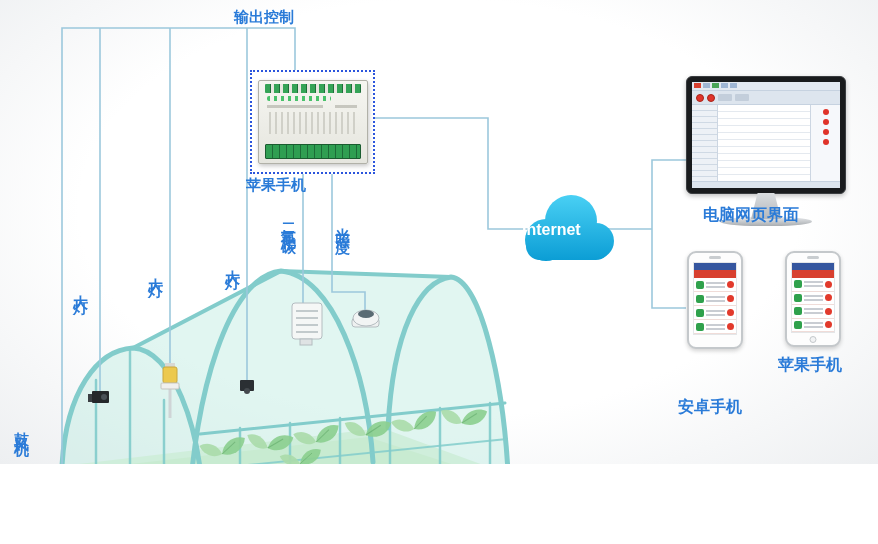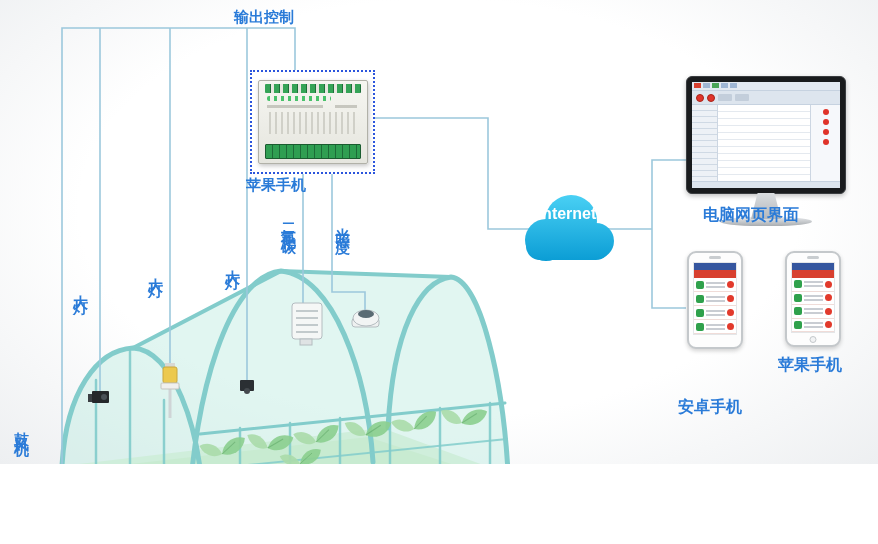--- a/index.html
+++ b/index.html
@@ -7,21 +7,21 @@
   body { font-family:"Liberation Sans","DejaVu Sans",sans-serif; }
   .stage { position:relative; width:878px; height:464px; overflow:hidden;
            background: radial-gradient(ellipse at 50% 45%, #ffffff 58%, #edeff1 100%); }
   .scene-svg { position:absolute; left:0; top:0; z-index:1; }
 
   
   .lbl { position:absolute; color:#2a7bd8; font-weight:bold; font-size:15px;
          white-space:nowrap; z-index:6; line-height:1.1; }
   .vlbl { writing-mode:vertical-rl; text-orientation:upright; letter-spacing:5px; }
   .lbl-big { font-size:16px; }
-  .lbl-internet { position:absolute; left:522px; top:205px; width:90px; text-align:center;
+  .lbl-internet { position:absolute; left:522px; top:221px; width:90px; 
                   color:#ffffff; font-weight:bold; font-size:16px; z-index:6; }
 
   
   .ctrl-box { position:absolute; left:250px; top:70px; width:125px; height:104px;
               border:2px dotted #2b55dd; z-index:4;
               display:flex; align-items:center; justify-content:center; }
   .plc { width:110px; height:84px; background:linear-gradient(#f6f6f1,#e5e5de);
          border:1px solid #b1b1a8; border-radius:2px; position:relative;
          box-shadow:1px 2px 4px rgba(0,0,0,.22); }
   .plc-terminals-top { position:absolute; top:3px; left:6px; right:6px; height:9px;

